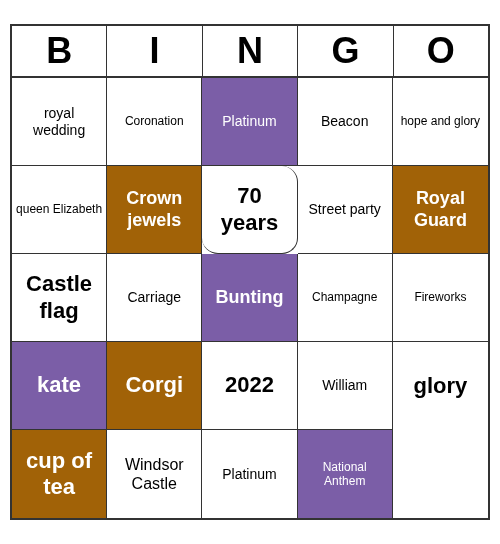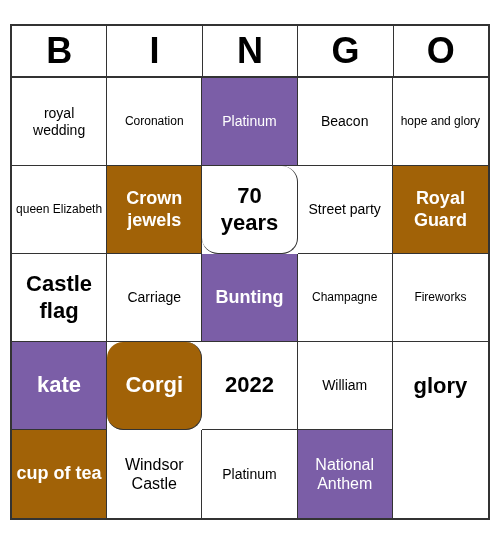--- a/index.html
+++ b/index.html
@@ -74,22 +74,22 @@
       <div class="cell red" style="font-weight: bold; font-size: 18px;">Crown jewels</div>
       <div class="cell" style="font-weight: bold; font-size: 22px; border-radius: 16px;">70 years</div>
       <div class="cell" style="font-size: 14px;">Street party</div>
       <div class="cell red" style="font-weight: bold; font-size: 18px;">Royal Guard</div>
       <div class="cell" style="font-weight: bold; font-size: 22px;">Castle flag</div>
       <div class="cell" style="font-size: 14px;">Carriage</div>
       <div class="cell purple" style="font-weight: bold; font-size: 18px;">Bunting</div>
       <div class="cell" style="font-size: 12px;">Champagne</div>
       <div class="cell" style="font-size: 12px;">Fireworks</div>
       <div class="cell purple" style="font-weight: bold; font-size: 22px;">kate</div>
-      <div class="cell red" style="font-weight: bold; font-size: 22px; border-radius: 16px;">Corgi</div>
+      <div class="cell red" style="font-weight: bold; font-size: 22px;">Corgi</div>
       <div class="cell" style="font-weight: bold; font-size: 22px;">2022</div>
       <div class="cell" style="font-size: 14px;">William</div>
       <div class="cell" style="font-weight: bold; font-size: 22px;">glory</div>
-      <div class="cell red" style="font-weight: bold; font-size: 18px;">cup of tea</div>
+      <div class="cell red" style="font-weight: bold; font-size: 22px;">cup of tea</div>
       <div class="cell" style="font-size: 16px;">Windsor Castle</div>
       <div class="cell" style="font-size: 14px;">Platinum</div>
-      <div class="cell purple" style="font-size: 16px;">National Anthem</div>
+      <div class="cell purple" style="font-size: 12px;">National Anthem</div>
     </div>
 </div>
 
 </body></html>

